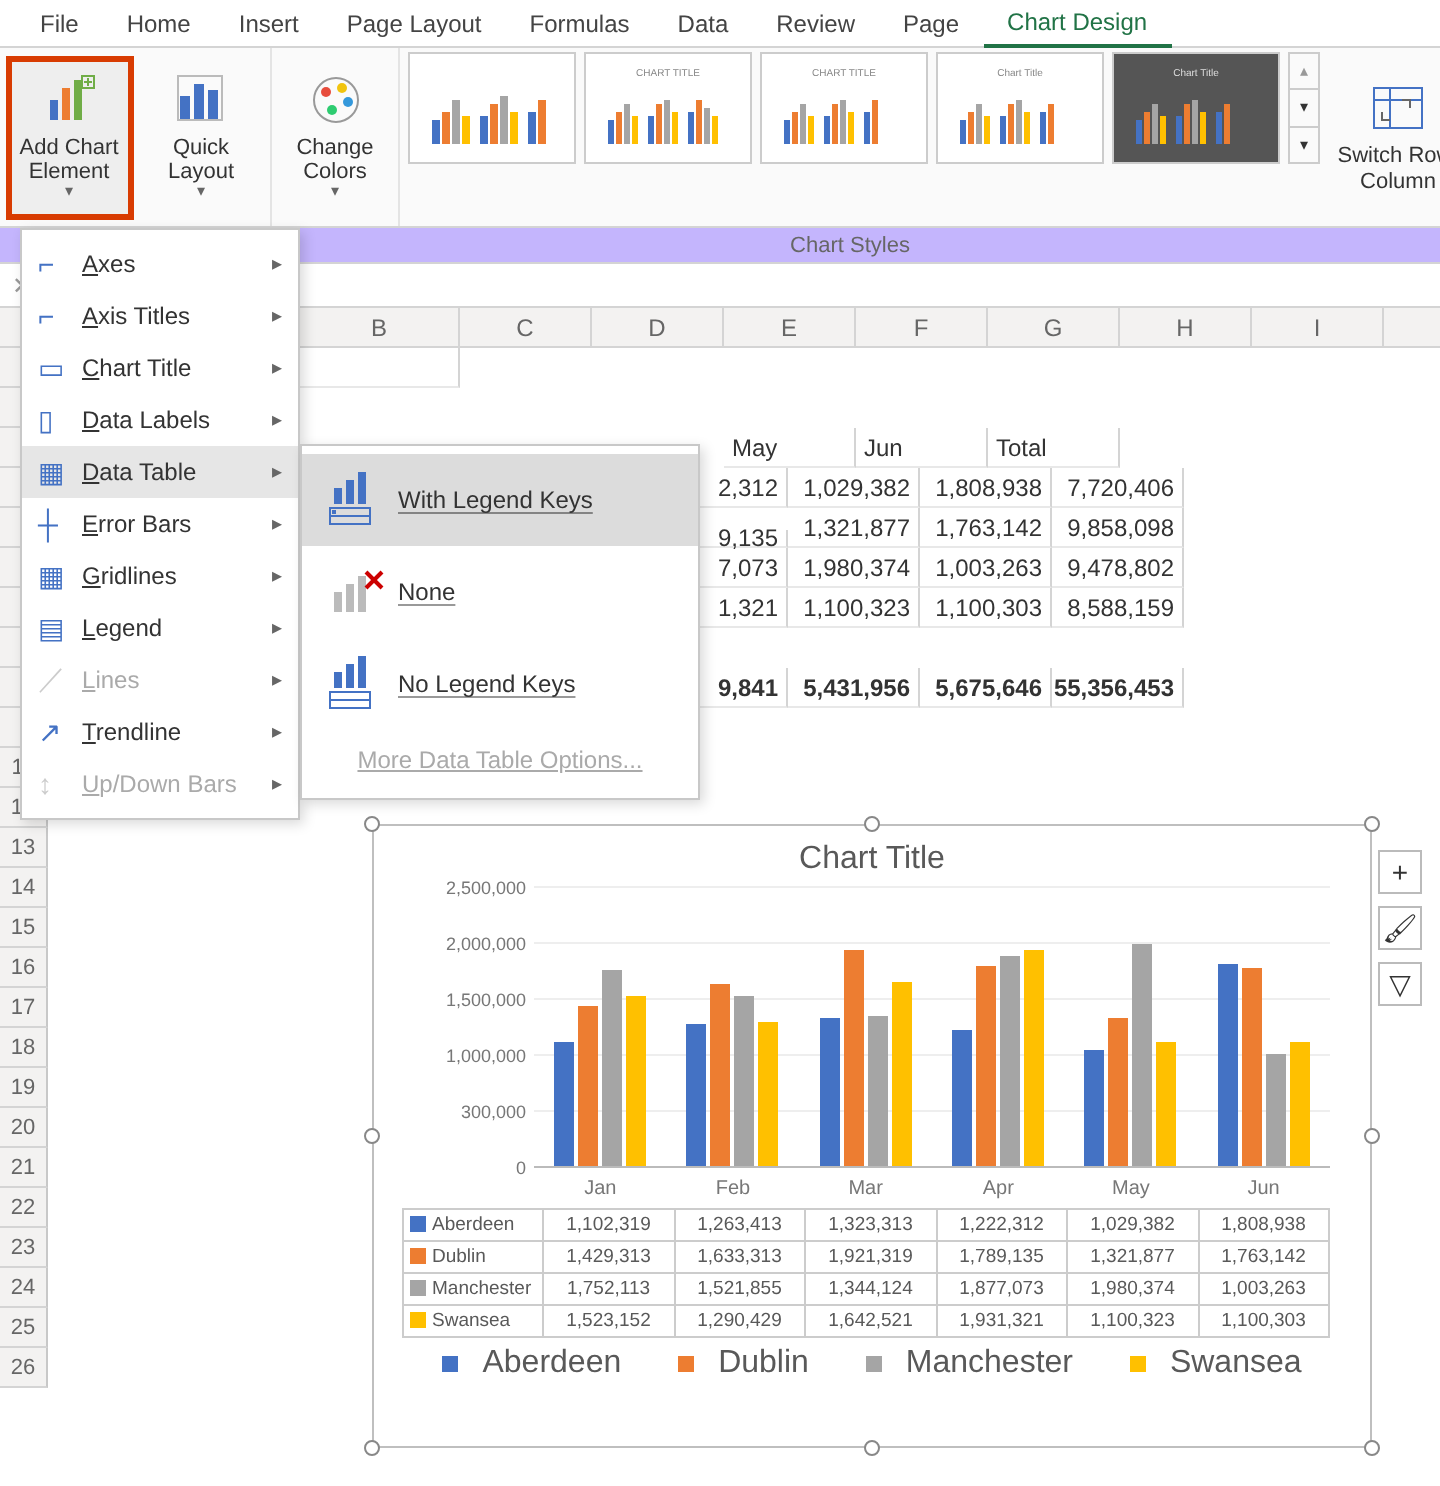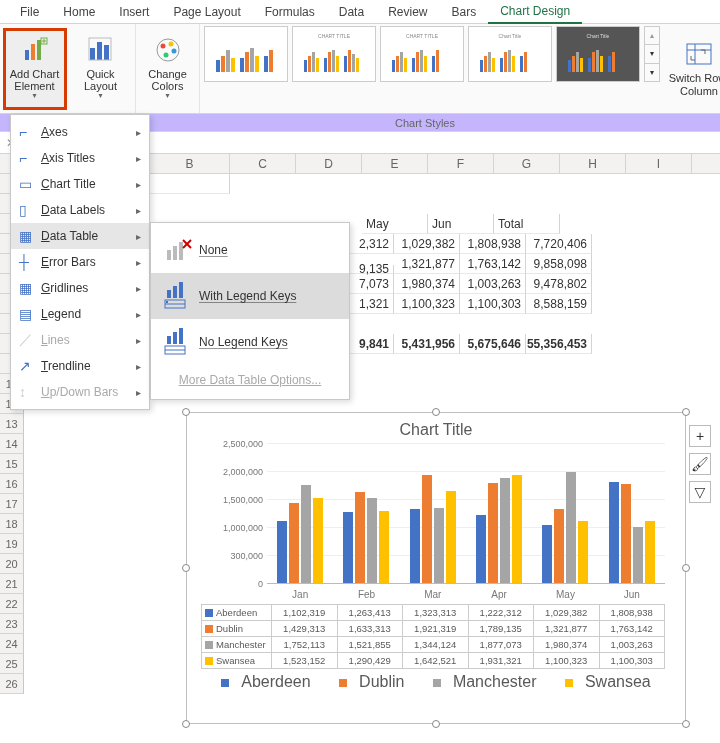--- a/index.html
+++ b/index.html
@@ -235,21 +235,21 @@
 <body>
 
 <div class="ribbon-tabs">
   <span>File</span>
   <span>Home</span>
   <span>Insert</span>
   <span>Page Layout</span>
   <span>Formulas</span>
   <span>Data</span>
   <span>Review</span>
-  <span>Bars</span>
+  <span>Page</span>
   <span class="active">Chart Design</span>
 </div>
 
 <div class="ribbon-body">
   <div class="ribbon-group" style="width:136px;">
     <div style="display:flex;gap:2px;">
       <div class="big-btn highlight">
         <svg width="28" height="28">
             <rect x="4" y="14" width="4" height="10" fill="#4472C4"></rect>
             <rect x="10" y="8" width="4" height="16" fill="#ED7D31"></rect>
@@ -586,40 +586,40 @@
       <span class="arrow">▸</span>
     </div>
   <div class="item disabled">
       <span class="ico dis">↕</span>
       <span class="lbl underline-first">Up/Down Bars</span>
       <span class="arrow">▸</span>
     </div>
 </div>
 
 <div class="dropdown2">
-  <div class="item">
-    <span class="ico2"><svg width="30" height="30">
-          <rect x="4" y="16" width="4" height="10" fill="#bbb"></rect>
-          <rect x="10" y="12" width="4" height="14" fill="#bbb"></rect>
-          <rect x="16" y="8" width="4" height="18" fill="#bbb"></rect>
-          <line x1="20" y1="6" x2="28" y2="14" stroke="#c00" stroke-width="2"></line>
-          <line x1="28" y1="6" x2="20" y2="14" stroke="#c00" stroke-width="2"></line>
-        </svg></span>
-    <span class="lbl">None</span>
-  </div>
   <div class="item hover">
     <span class="ico2"><svg width="30" height="30">
           <rect x="4" y="10" width="4" height="8" fill="#4472C4"></rect>
           <rect x="10" y="6" width="4" height="12" fill="#4472C4"></rect>
           <rect x="16" y="2" width="4" height="16" fill="#4472C4"></rect>
           <rect x="2" y="20" width="20" height="8" fill="none" stroke="#4472C4"></rect>
           <line x1="2" y1="24" x2="22" y2="24" stroke="#4472C4"></line>
           <rect x="3" y="21" width="2" height="2" fill="#4472C4"></rect>
         </svg></span>
     <span class="lbl">With Legend Keys</span>
+  </div>
+  <div class="item">
+    <span class="ico2"><svg width="30" height="30">
+          <rect x="4" y="16" width="4" height="10" fill="#bbb"></rect>
+          <rect x="10" y="12" width="4" height="14" fill="#bbb"></rect>
+          <rect x="16" y="8" width="4" height="18" fill="#bbb"></rect>
+          <line x1="20" y1="6" x2="28" y2="14" stroke="#c00" stroke-width="2"></line>
+          <line x1="28" y1="6" x2="20" y2="14" stroke="#c00" stroke-width="2"></line>
+        </svg></span>
+    <span class="lbl">None</span>
   </div>
   <div class="item">
     <span class="ico2"><svg width="30" height="30">
           <rect x="4" y="10" width="4" height="8" fill="#4472C4"></rect>
           <rect x="10" y="6" width="4" height="12" fill="#4472C4"></rect>
           <rect x="16" y="2" width="4" height="16" fill="#4472C4"></rect>
           <rect x="2" y="20" width="20" height="8" fill="none" stroke="#4472C4"></rect>
           <line x1="2" y1="24" x2="22" y2="24" stroke="#4472C4"></line>
         </svg></span>
     <span class="lbl">No Legend Keys</span>

